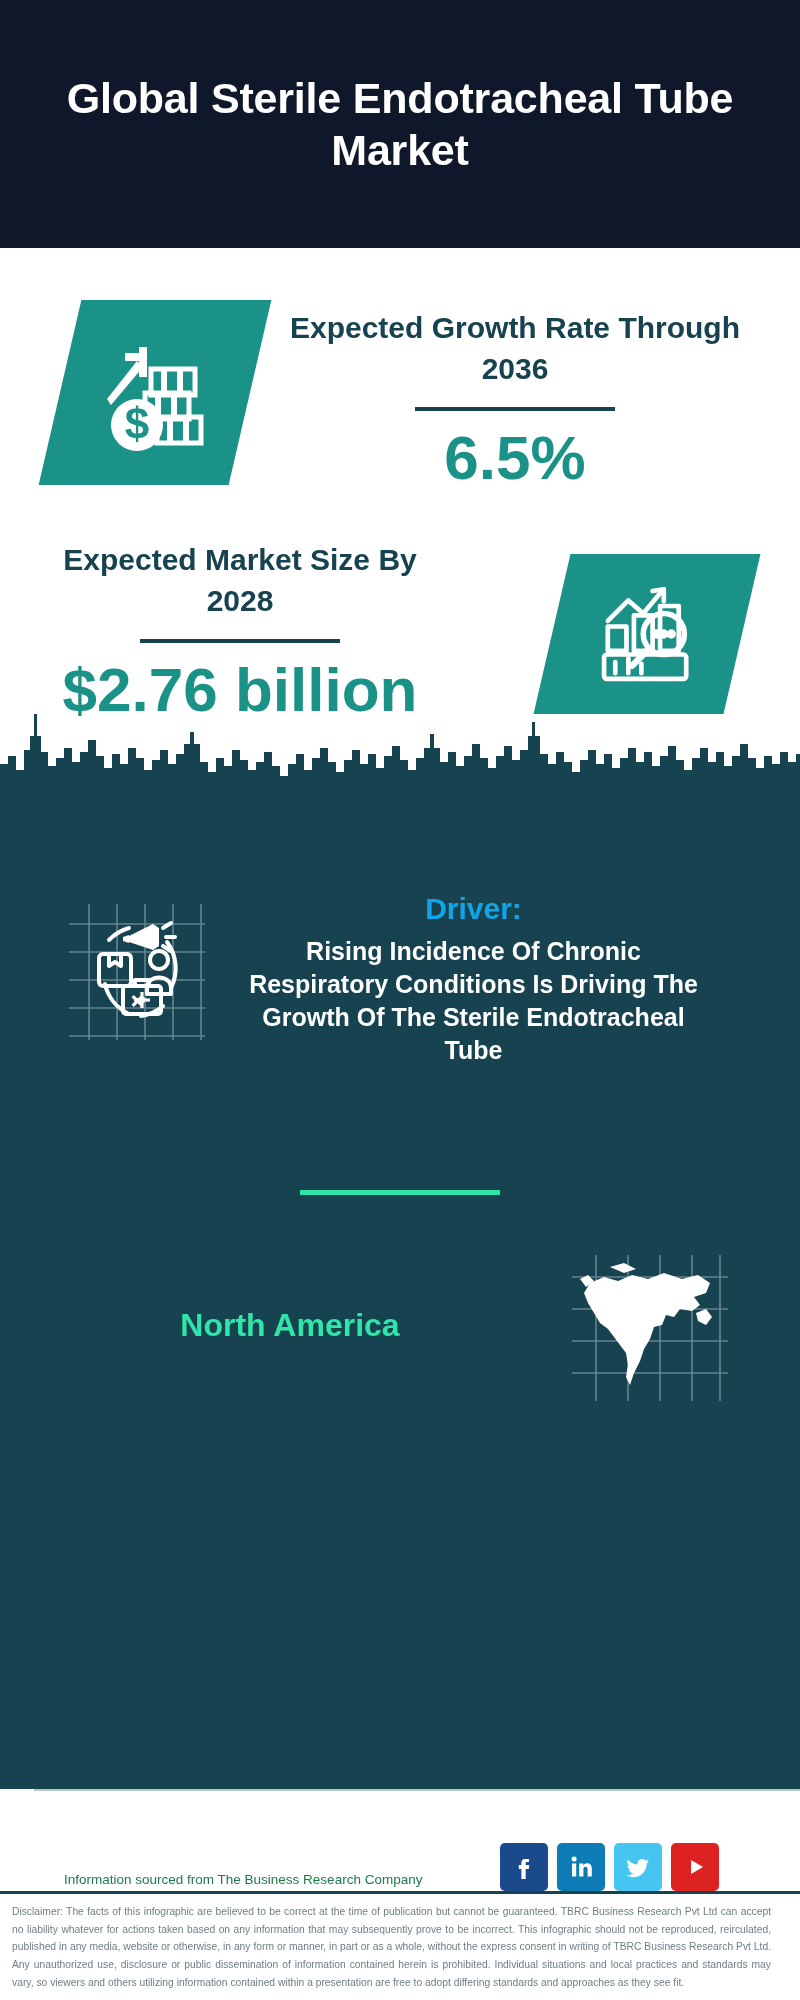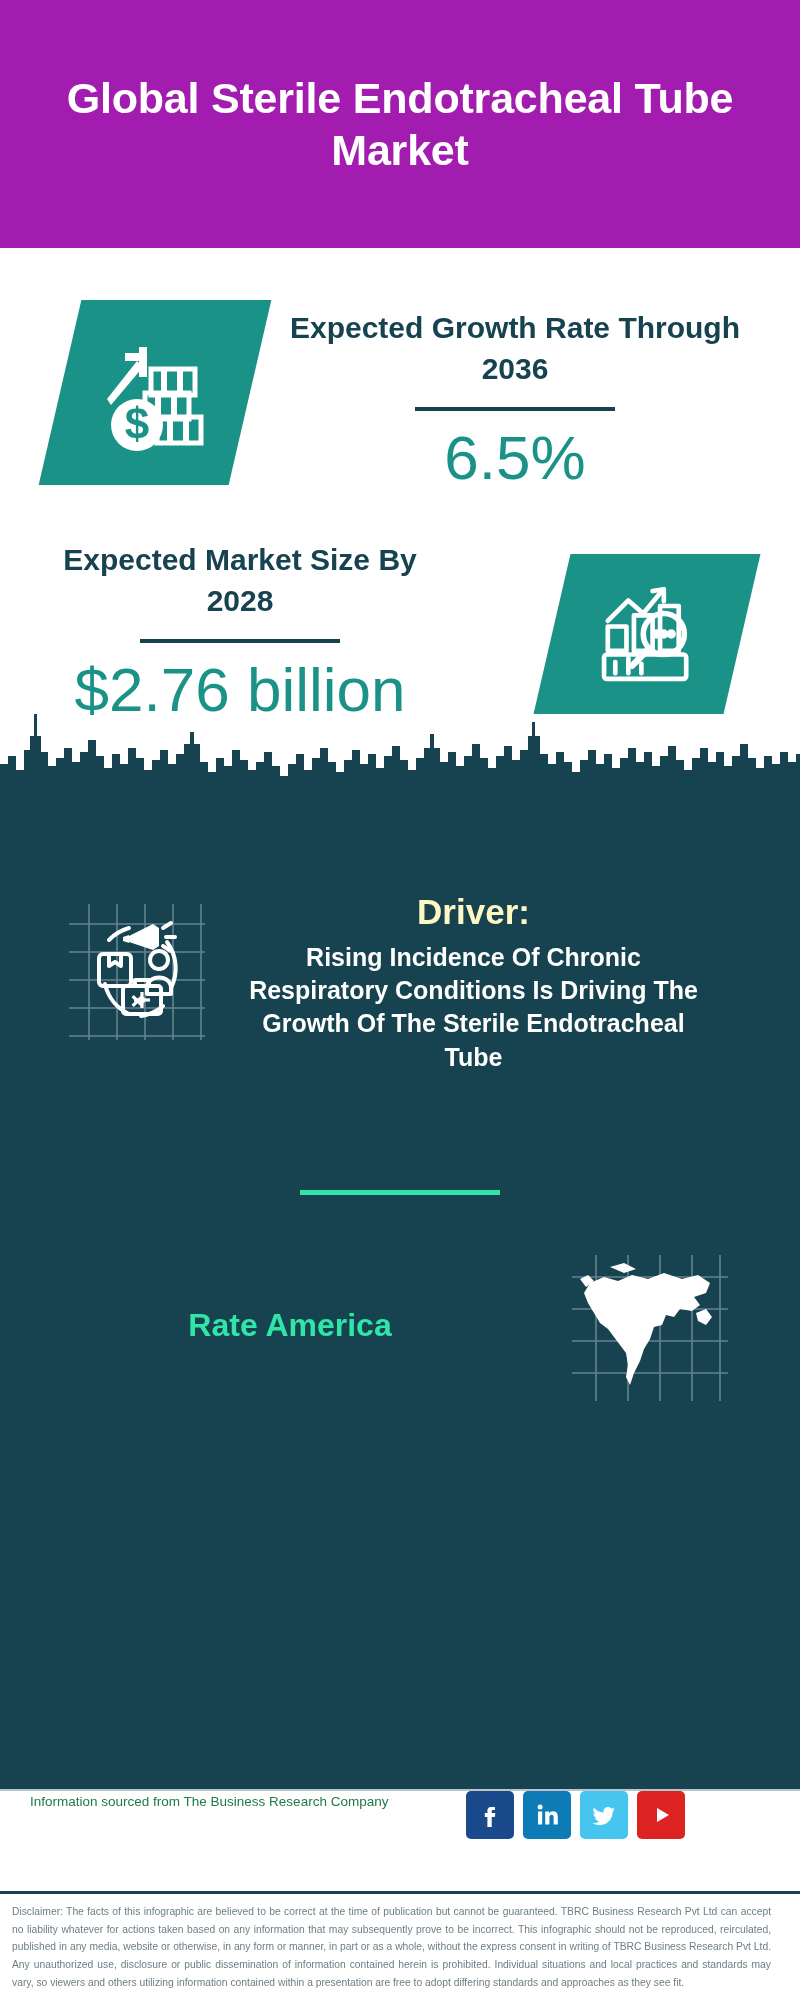--- a/index.html
+++ b/index.html
@@ -10,21 +10,21 @@
     width: 800px;
     height: 2000px;
     background: #ffffff;
     font-family: "Liberation Sans", sans-serif;
     overflow: hidden;
     position: relative;
   }
 
   
   .header {
-    background: #a21caf;
+    background: #0f172a;
     height: 248px;
     display: flex;
     align-items: center;
     justify-content: center;
     box-sizing: border-box;
     padding: 0 40px;
   }
   .header-title {
     color: #ffffff;
     font-size: 43px;
@@ -81,21 +81,21 @@
   }
   .divider-dark {
     width: 200px;
     height: 4px;
     background: #17424f;
     margin: 18px auto 14px auto;
   }
   .stat-value {
     color: #1b9287;
     font-size: 62px;
-    font-weight: normal;
+    font-weight: bold;
     line-height: 1.05;
   }
 
   
   .row-size {
     position: absolute;
     top: 292px;
     left: 0;
     width: 800px;
     height: 230px;
@@ -155,22 +155,22 @@
     margin-top: 12px;
     display: flex;
     justify-content: center;
   }
   .driver-text {
     width: 475px;
     text-align: center;
     margin-left: 4px;
   }
   .driver-label {
-    color: #fef9c3;
-    font-size: 35px;
+    color: #0ea5e9;
+    font-size: 30px;
     font-weight: bold;
     line-height: 1.25;
     margin-bottom: 7px;
   }
   .driver-body {
     color: #ffffff;
     font-size: 25px;
     font-weight: bold;
     line-height: 1.33;
   }
@@ -218,21 +218,22 @@
     justify-content: center;
   }
 
   
   .footer {
     position: relative;
     height: 100px;
     background: #ffffff;
     border-top: 2px solid #b9c6cc;
     display: flex;
-    align-items: flex-start;
+    align-items: flex-end;
+    margin-left: 34px;
   }
   .footer-text {
     margin-left: 30px;
     width: 420px;
   }
   .footer-line {
     color: #1e7a48;
     font-size: 13.5px;
     line-height: 1.65;
   }
@@ -394,21 +395,21 @@
     <div class="driver-text">
       <div class="driver-label">Driver:</div>
       <div class="driver-body">Rising Incidence Of Chronic Respiratory Conditions Is Driving The Growth Of The Sterile Endotracheal Tube</div>
     </div>
   </div>
 
   <div class="divider-green"></div>
 
   <div class="region-block">
     <div class="region-text">
-      <div class="region-name">Rate America</div>
+      <div class="region-name">North America</div>
     </div>
     <div class="region-map-wrap">
       <svg width="160" height="150" viewBox="0 0 160 150">
         <g stroke="#7e9aa4" stroke-width="1.6" opacity="0.75">
           <line x1="2" y1="24" x2="158" y2="24"></line>
           <line x1="2" y1="56" x2="158" y2="56"></line>
           <line x1="2" y1="88" x2="158" y2="88"></line>
           <line x1="2" y1="120" x2="158" y2="120"></line>
           <line x1="26" y1="2" x2="26" y2="148"></line>
           <line x1="58" y1="2" x2="58" y2="148"></line>

